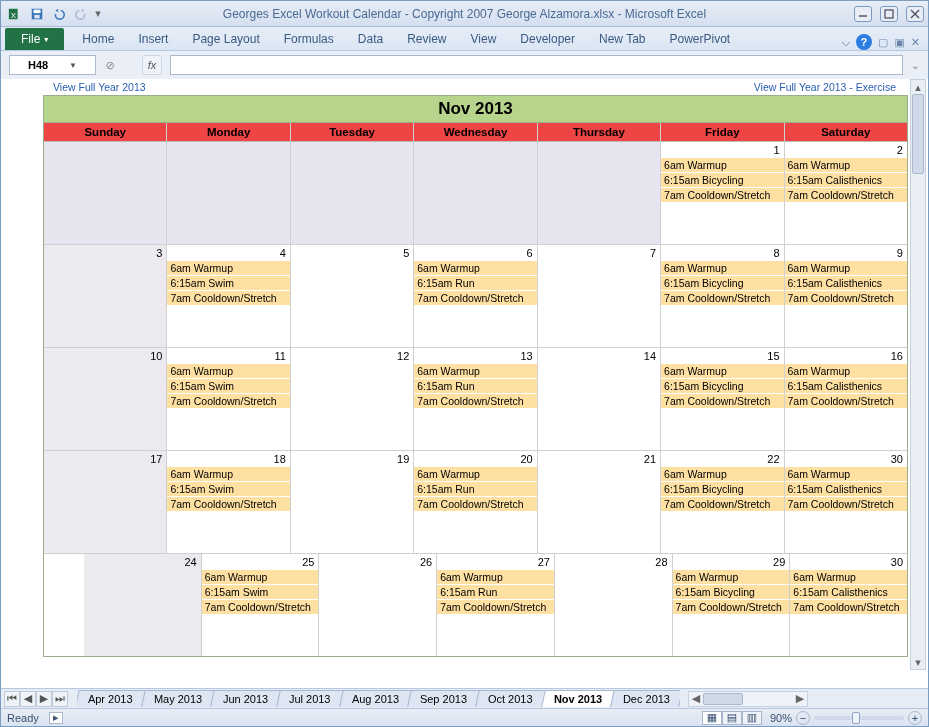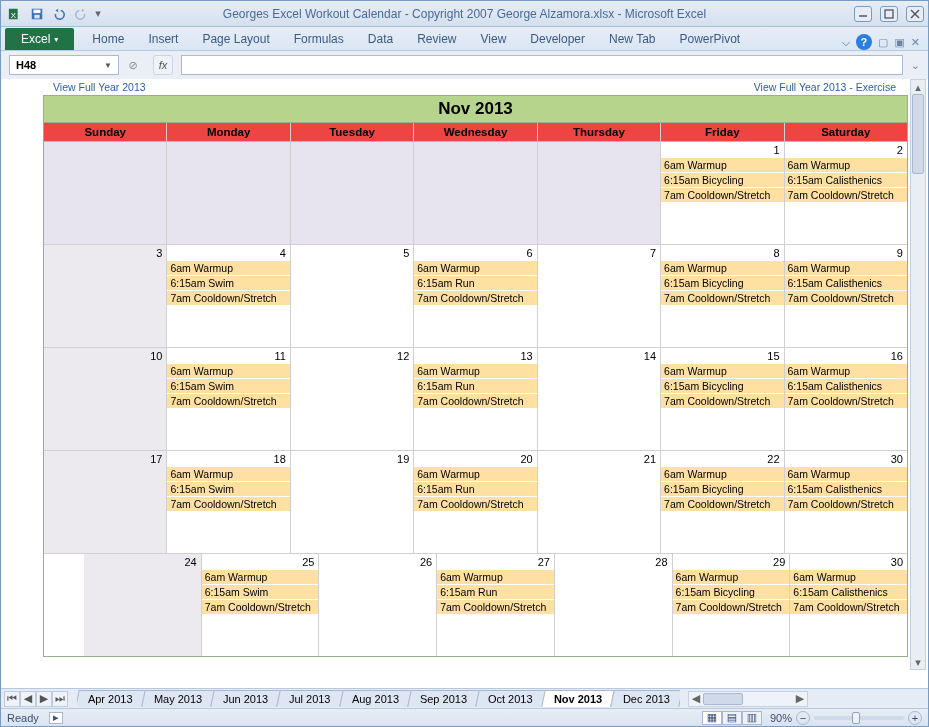--- a/index.html
+++ b/index.html
@@ -69,26 +69,26 @@
   }
   .help-circle { width:16px;height:16px;border-radius:50%;background:#2a7de1;color:#fff;display:flex;align-items:center;justify-content:center;font-weight:bold;font-size:11px;}
   
   .formula-zone {
     background:#e9eef7;
     border-bottom:1px solid #b6c8e0;
     padding:4px 8px;
   }
   .formula-row { display:flex; align-items:center; gap:4px; }
   .name-box {
-    width:110px; height:20px; background:#fff; border:1px solid #abb9cd;
-    padding:0 6px; display:flex;align-items:center;justify-content:space-between;
+    width:87px; height:20px; background:#fff; border:1px solid #abb9cd;
+    padding:0 18px; display:flex;align-items:center;justify-content:space-between;
     font-weight:bold;
   }
   .name-box .dd{font-size:8px;color:#555;}
-  .fx-btn { width:20px;height:20px;background:#eef2f9;border:1px solid #cbd5e5;border-radius:3px;display:flex;align-items:center;justify-content:center;font-style:italic;color:#555;margin-left:6px;}
+  .fx-btn { width:20px;height:20px;background:#eef2f9;border:1px solid #cbd5e5;border-radius:3px;display:flex;align-items:center;justify-content:center;font-style:italic;color:#555;margin-left:18px;}
   .cancel-btn { width:20px;height:20px;display:flex;align-items:center;justify-content:center;color:#888;}
   .fbar-input { flex:1;height:20px;background:#fff;border:1px solid #abb9cd;margin-left:4px;}
   
   .ws-container {
     position:absolute; top:78px; left:0; right:0; bottom:38px;
     background:#fff;
     display:flex; flex-direction:column;
   }
   .view-links {
     display:flex; justify-content:space-between; padding:2px 32px 2px 52px;
@@ -230,21 +230,21 @@
         <svg width="10" height="10">
           <line x1="1" y1="1" x2="9" y2="9" stroke="#556" stroke-width="1.5"></line>
           <line x1="9" y1="1" x2="1" y2="9" stroke="#556" stroke-width="1.5"></line>
         </svg>
       </div>
   </div>
 </div>
 
 <div class="ribbon-tabs">
   <div class="file-tab">
-    <span>Excel</span>
+    <span>File</span>
       <span class="arrow">▾</span>
   </div>
   <div id="rtabs" style="display: flex;">
       <div class="rtab">Home</div>
       <div class="rtab">Insert</div>
       <div class="rtab">Page Layout</div>
       <div class="rtab">Formulas</div>
       <div class="rtab">Data</div>
       <div class="rtab">Review</div>
       <div class="rtab">View</div>

